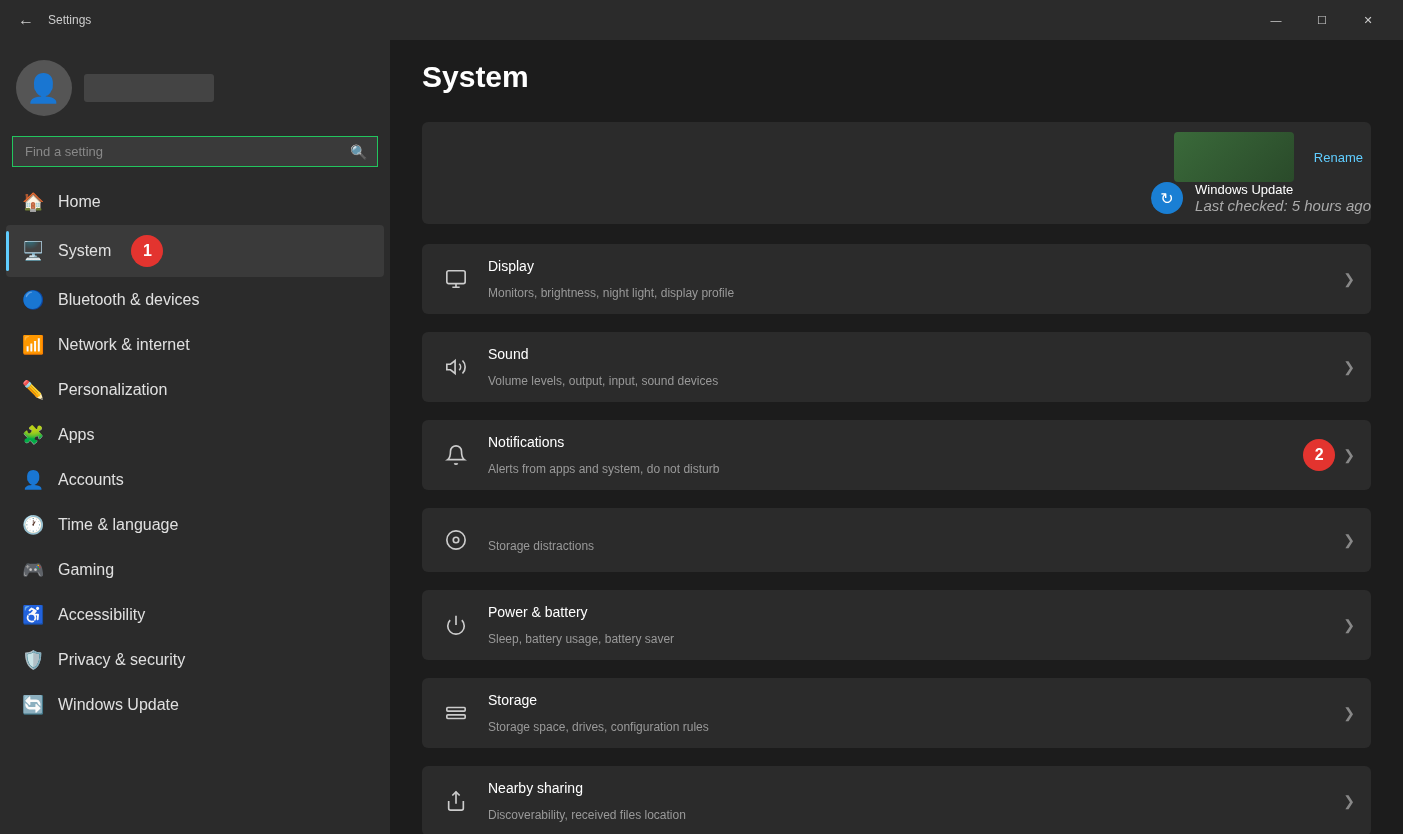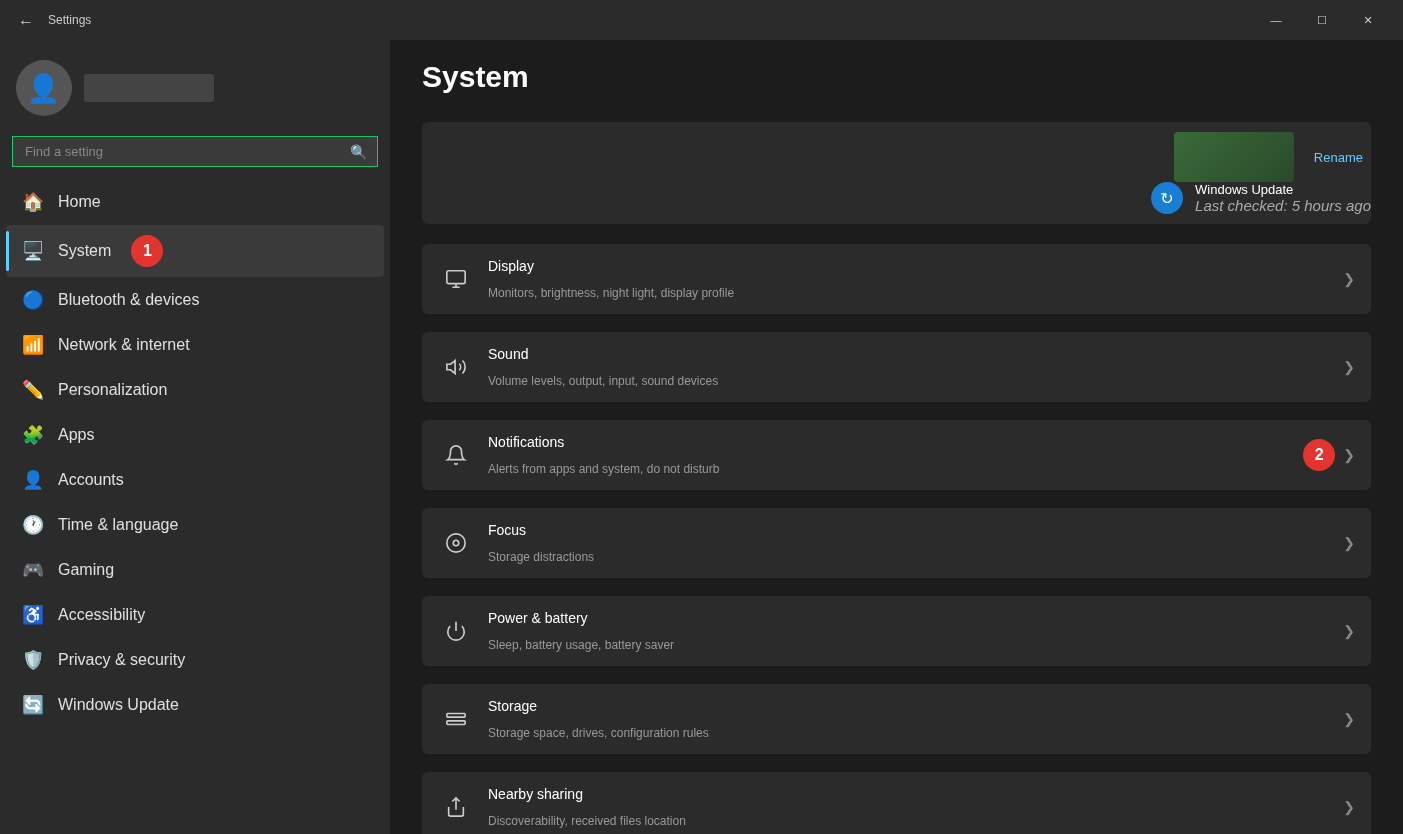--- a/index.html
+++ b/index.html
@@ -450,21 +450,20 @@
             <span class="settings-item-chevron">❯</span>
           </div>
           <div class="settings-item">
             <div class="settings-item-icon">
               <svg width="22" height="22" viewBox="0 0 24 24" fill="none" stroke="#ccc" stroke-width="1.8">
                 <circle cx="12" cy="12" r="10"></circle>
                 <circle cx="12" cy="12" r="3"></circle>
               </svg>
             </div>
             <div class="settings-item-text">
-              <div class="settings-item-title">Focus</div>
               <div class="settings-item-sub">Storage distractions</div>
             </div>
             <span class="settings-item-chevron">❯</span>
           </div>
           <div class="settings-item">
             <div class="settings-item-icon">
               <svg width="22" height="22" viewBox="0 0 24 24" fill="none" stroke="#ccc" stroke-width="1.8">
                 <path d="M18.36 6.64a9 9 0 1 1-12.73 0"></path>
                 <line x1="12" y1="2" x2="12" y2="12"></line>
               </svg>

